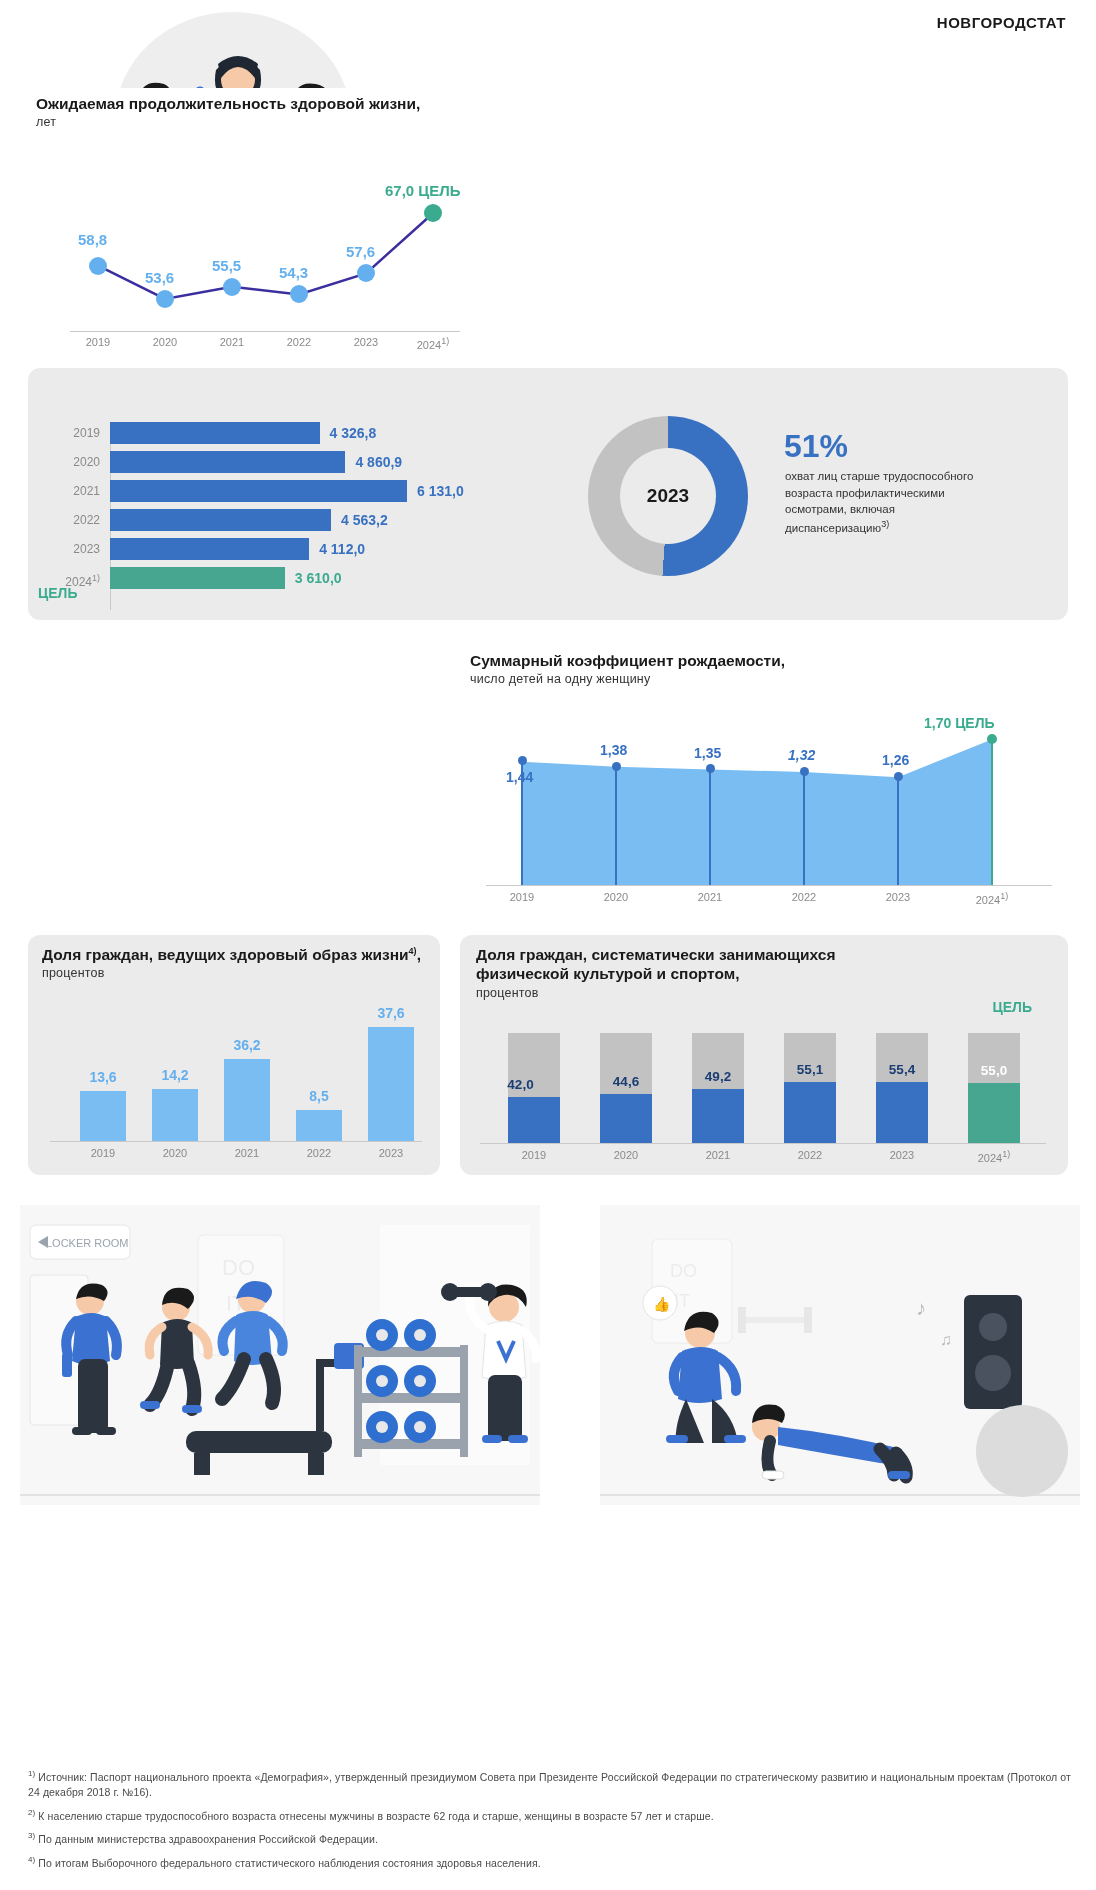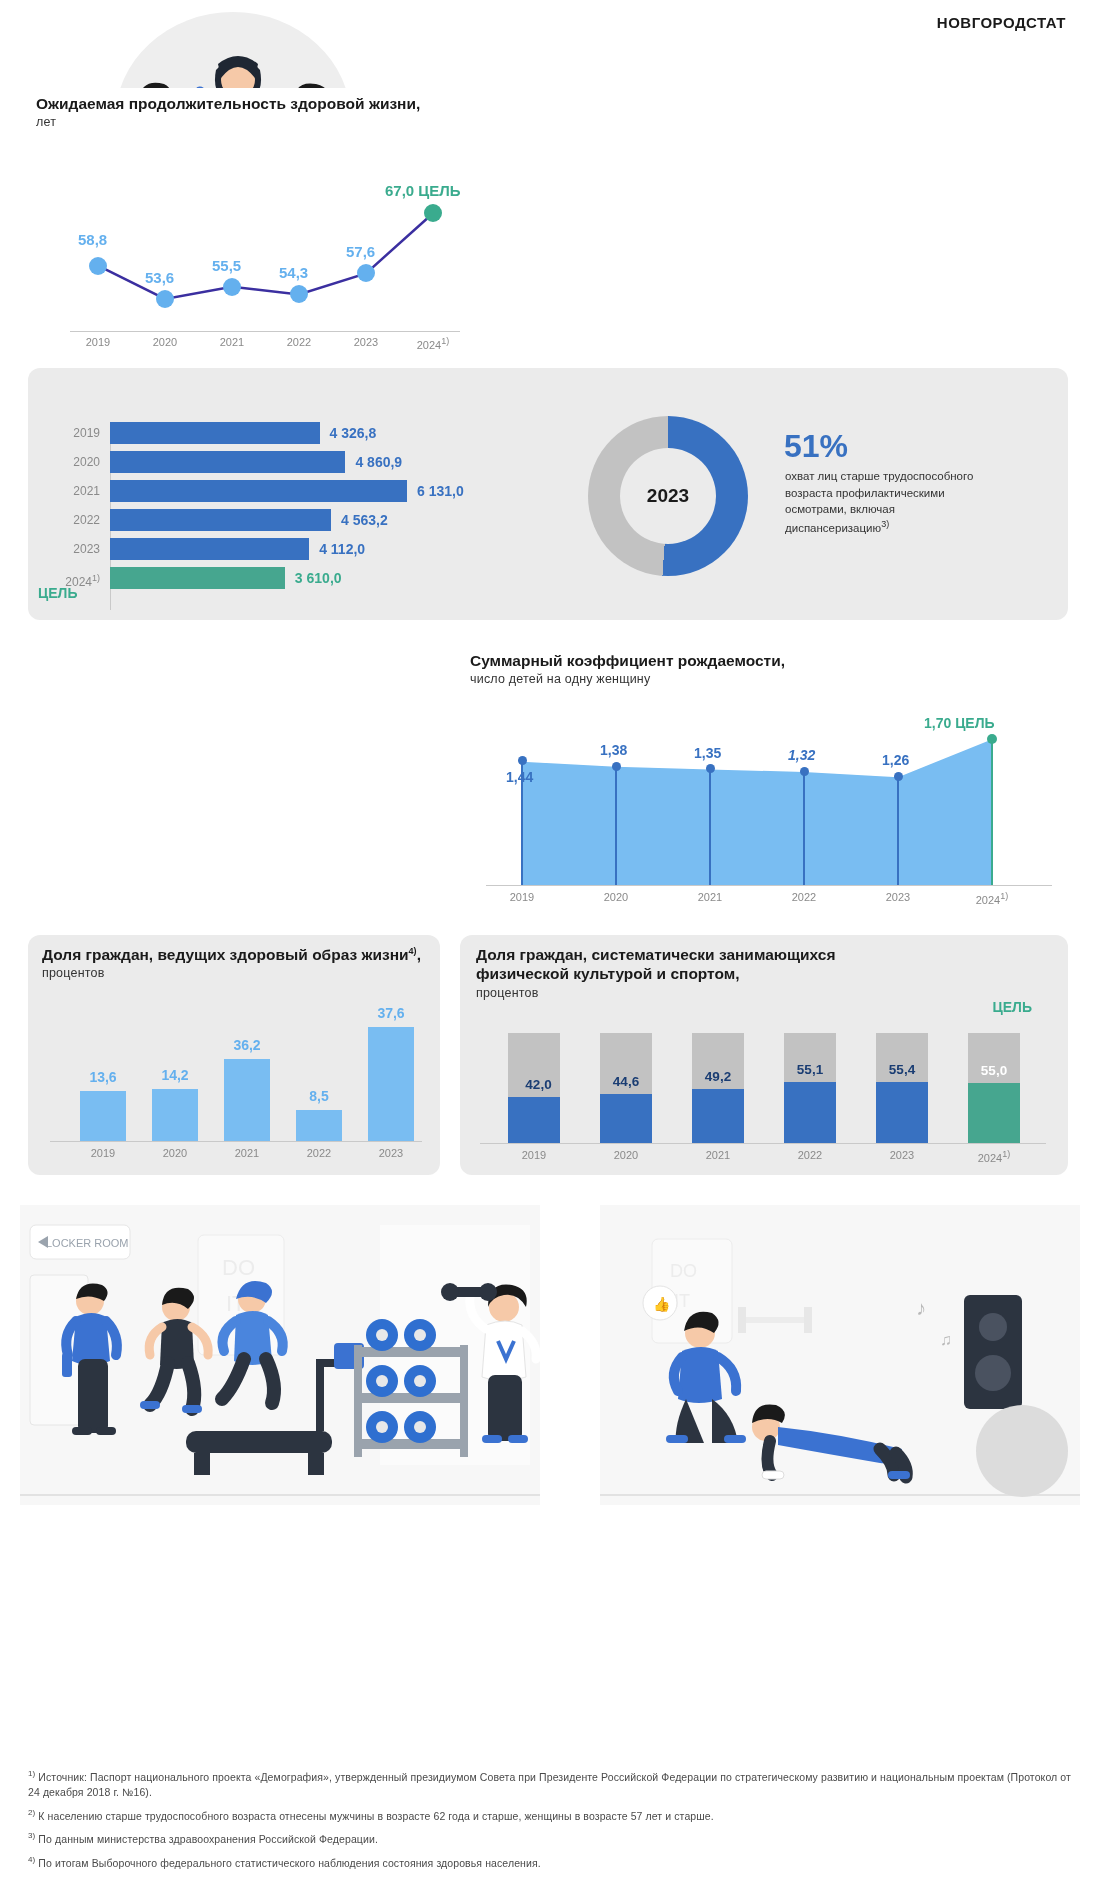--- a/index.html
+++ b/index.html
@@ -306,21 +306,21 @@
       <div class="c-title">физической культурой и спортом,</div>
       <div class="c-sub">процентов</div>
     </div>
     <div id="sportPlot" style="position:absolute; top:66px; left:0; width:608px; height:174px;">
       <div class="sport-goal-tag" style="right:36px; top:-2px;">ЦЕЛЬ</div>
       <div class="axis-line" style="left:20px; top:142px; width:566px; height:1px;"></div>
     <div class="sb" style="left:48px;bottom:32px;height:110px;">
           <div class="top" style="height:63.800000000000004px;"></div>
           <div class="bot" style="height:46.199999999999996px;"></div>
         </div>
-        <div class="sb-val" style="left:48px;top:75.80000000000001px;padding-left:9px;">42,0</div>
+        <div class="sb-val" style="left:30px;top:75.80000000000001px;padding-left:9px;">42,0</div>
         <div class="tick" style="left:39px;top:148px;width:70px;">2019</div>
         <div class="sb" style="left:140px;bottom:32px;height:110px;">
           <div class="top" style="height:60.94px;"></div>
           <div class="bot" style="height:49.06px;"></div>
         </div>
         <div class="sb-val" style="left:140px;top:72.94px;">44,6</div>
         <div class="tick" style="left:131px;top:148px;width:70px;">2020</div>
         <div class="sb" style="left:232px;bottom:32px;height:110px;">
           <div class="top" style="height:55.879999999999995px;"></div>
           <div class="bot" style="height:54.120000000000005px;"></div>

